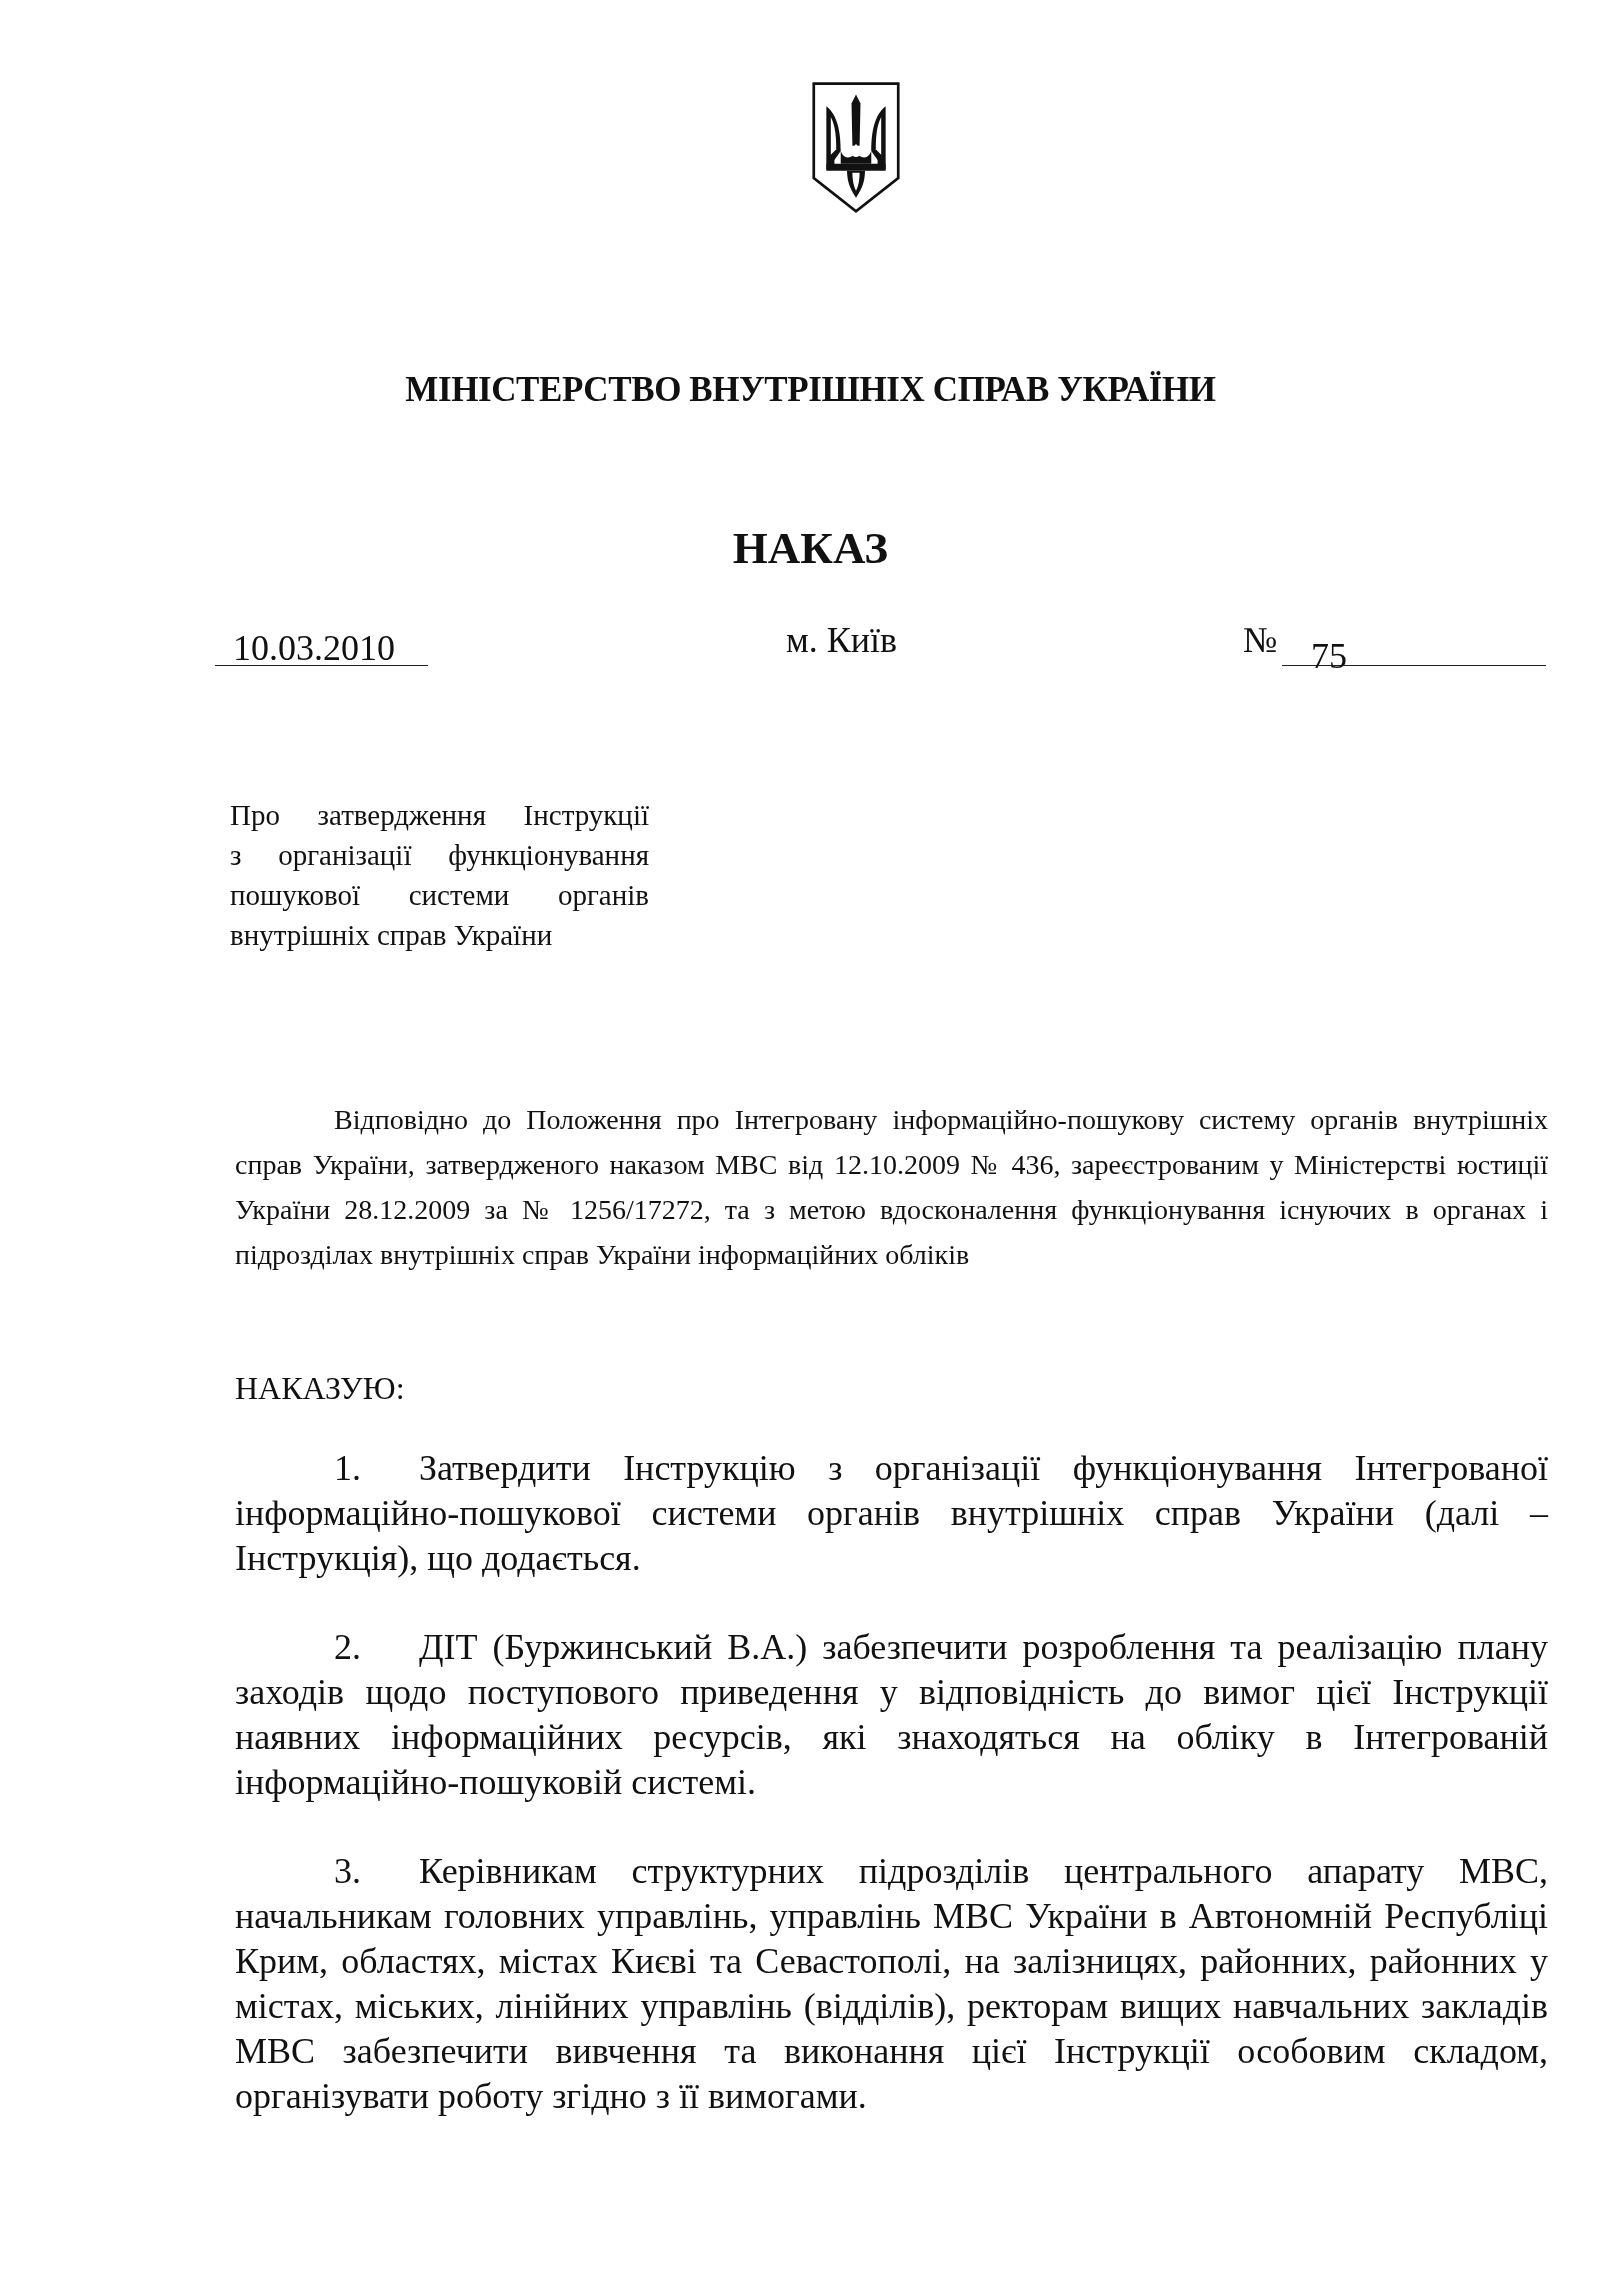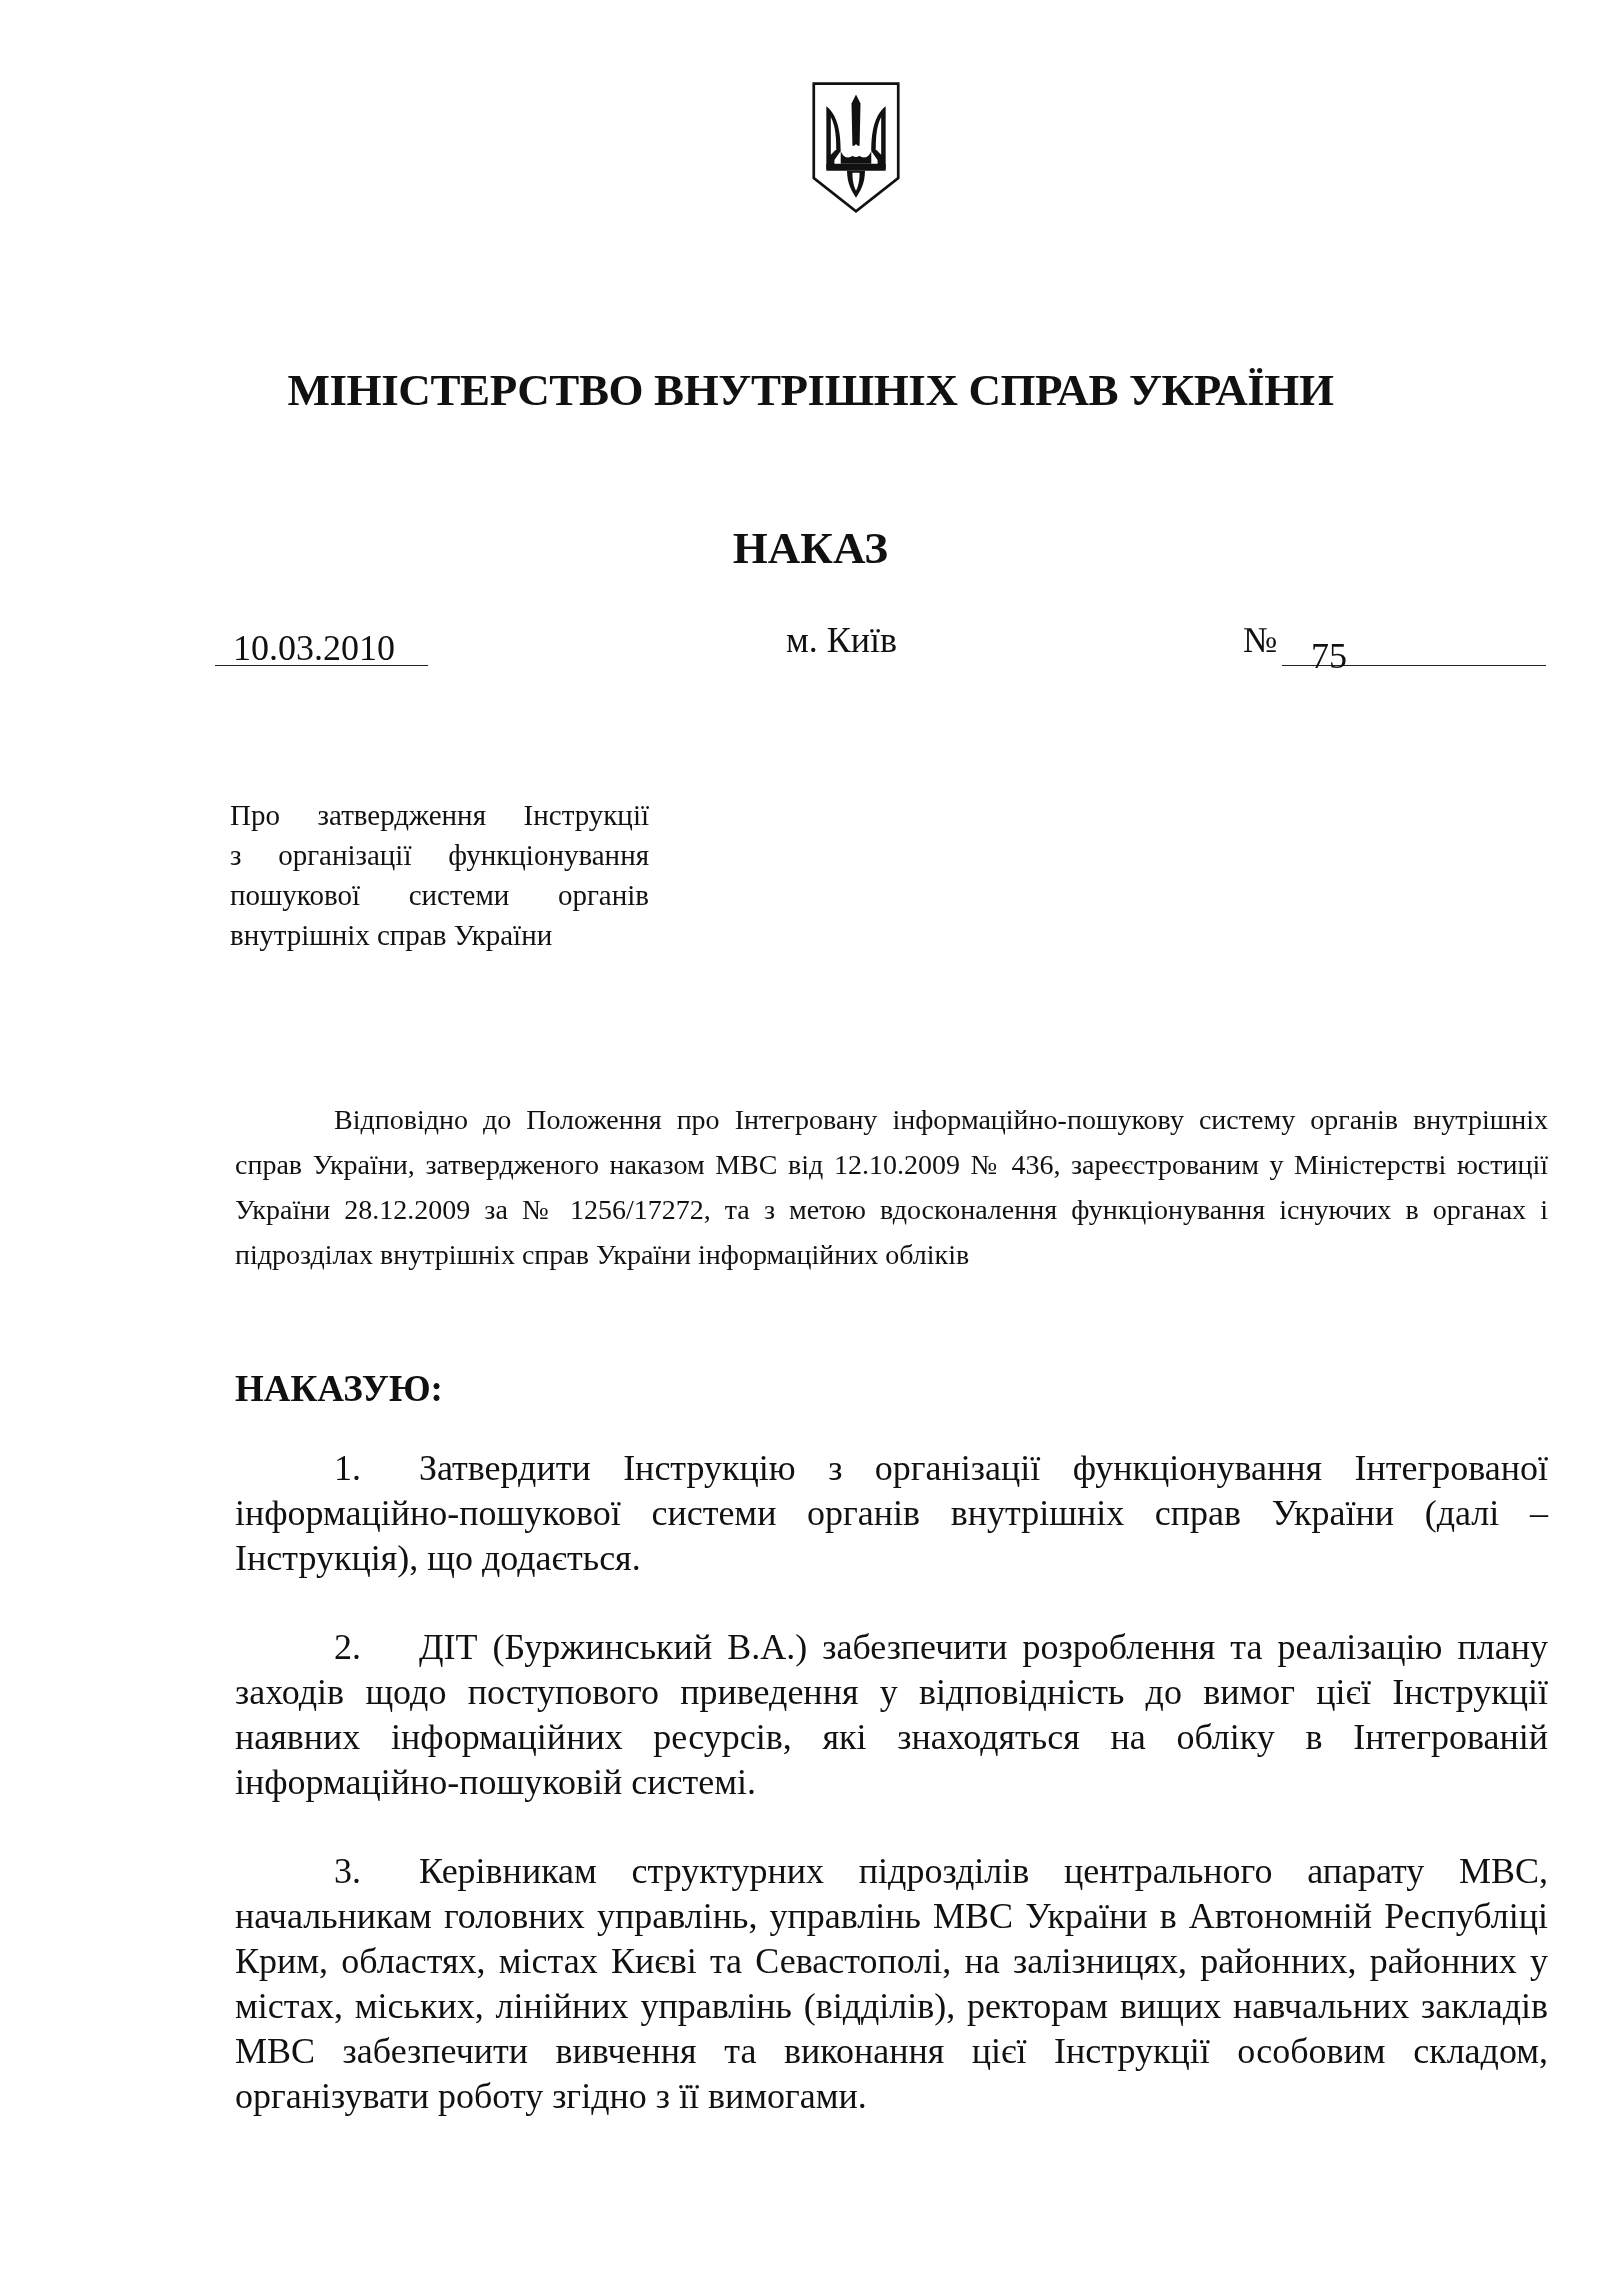--- a/index.html
+++ b/index.html
@@ -5,21 +5,21 @@
     html, body { margin: 0; padding: 0; background: #ffffff; }
     body {
       width: 1621px; height: 2293px; position: relative; overflow: hidden;
       font-family: "Liberation Serif", "DejaVu Serif", serif; color: #111;
     }
     .emblem { position: absolute; left: 811px; top: 81px; width: 90px; height: 133px; }
     .emblem svg { width: 100%; height: 100%; display: block; }
 
     .ministry {
       position: absolute; left: 0; width: 1621px; top: 363px;
-      text-align: center; font-weight: bold; font-size: 45px; line-height: 54px;
+      text-align: center; font-weight: bold; font-size: 35px; line-height: 54px;
       letter-spacing: -0.4px;
     }
     .doc-type {
       position: absolute; left: 0; width: 1621px; top: 521px;
       text-align: center; font-weight: bold; font-size: 45px; line-height: 54px;
     }
 
     .meta-row { position: absolute; top: 618px; left: 0; width: 1621px; height: 54px; font-size: 36px; line-height: 45px; }
     .date-field { position: absolute; left: 215px; width: 213px; top: 0; height: 47px; border-bottom: 1.8px solid #222; }
     .date-field span { position: absolute; left: 18px; top: 0; margin-top: 8px; }
@@ -30,21 +30,21 @@
 
     .subject {
       position: absolute; left: 230px; top: 795px; width: 419px;
       font-size: 29px; line-height: 40px; text-align: justify; text-align-last: left;
     }
     .subject div { text-align: justify; text-align-last: justify; }
     .subject div.last { text-align-last: left; }
 
     .body-block { position: absolute; left: 235px; width: 1313px; font-size: 28px; line-height: 45px; }
     .para { text-align: justify; text-indent: 99px; margin: 0; }
-    .decree { position: absolute; left: 235px; top: 1366px; font-size: 37px; font-weight: bold; line-height: 45px; }
+    .decree { position: absolute; left: 235px; top: 1366px; font-size: 32px; font-weight: normal; line-height: 45px; }
     .item { position: absolute; left: 235px; width: 1313px; font-size: 36px; line-height: 45px; text-align: justify; text-indent: 99px; }
     .item .num { display: inline-block; text-indent: 0; width: 85px; }
   </style>
 </head>
 <body>
 
 <div class="emblem">
   <svg viewBox="0 0 100 148">
     <path d="M3 3 H97 V108 L50 145 L3 108 Z" fill="#fff" stroke="#111" stroke-width="3"></path>
 

